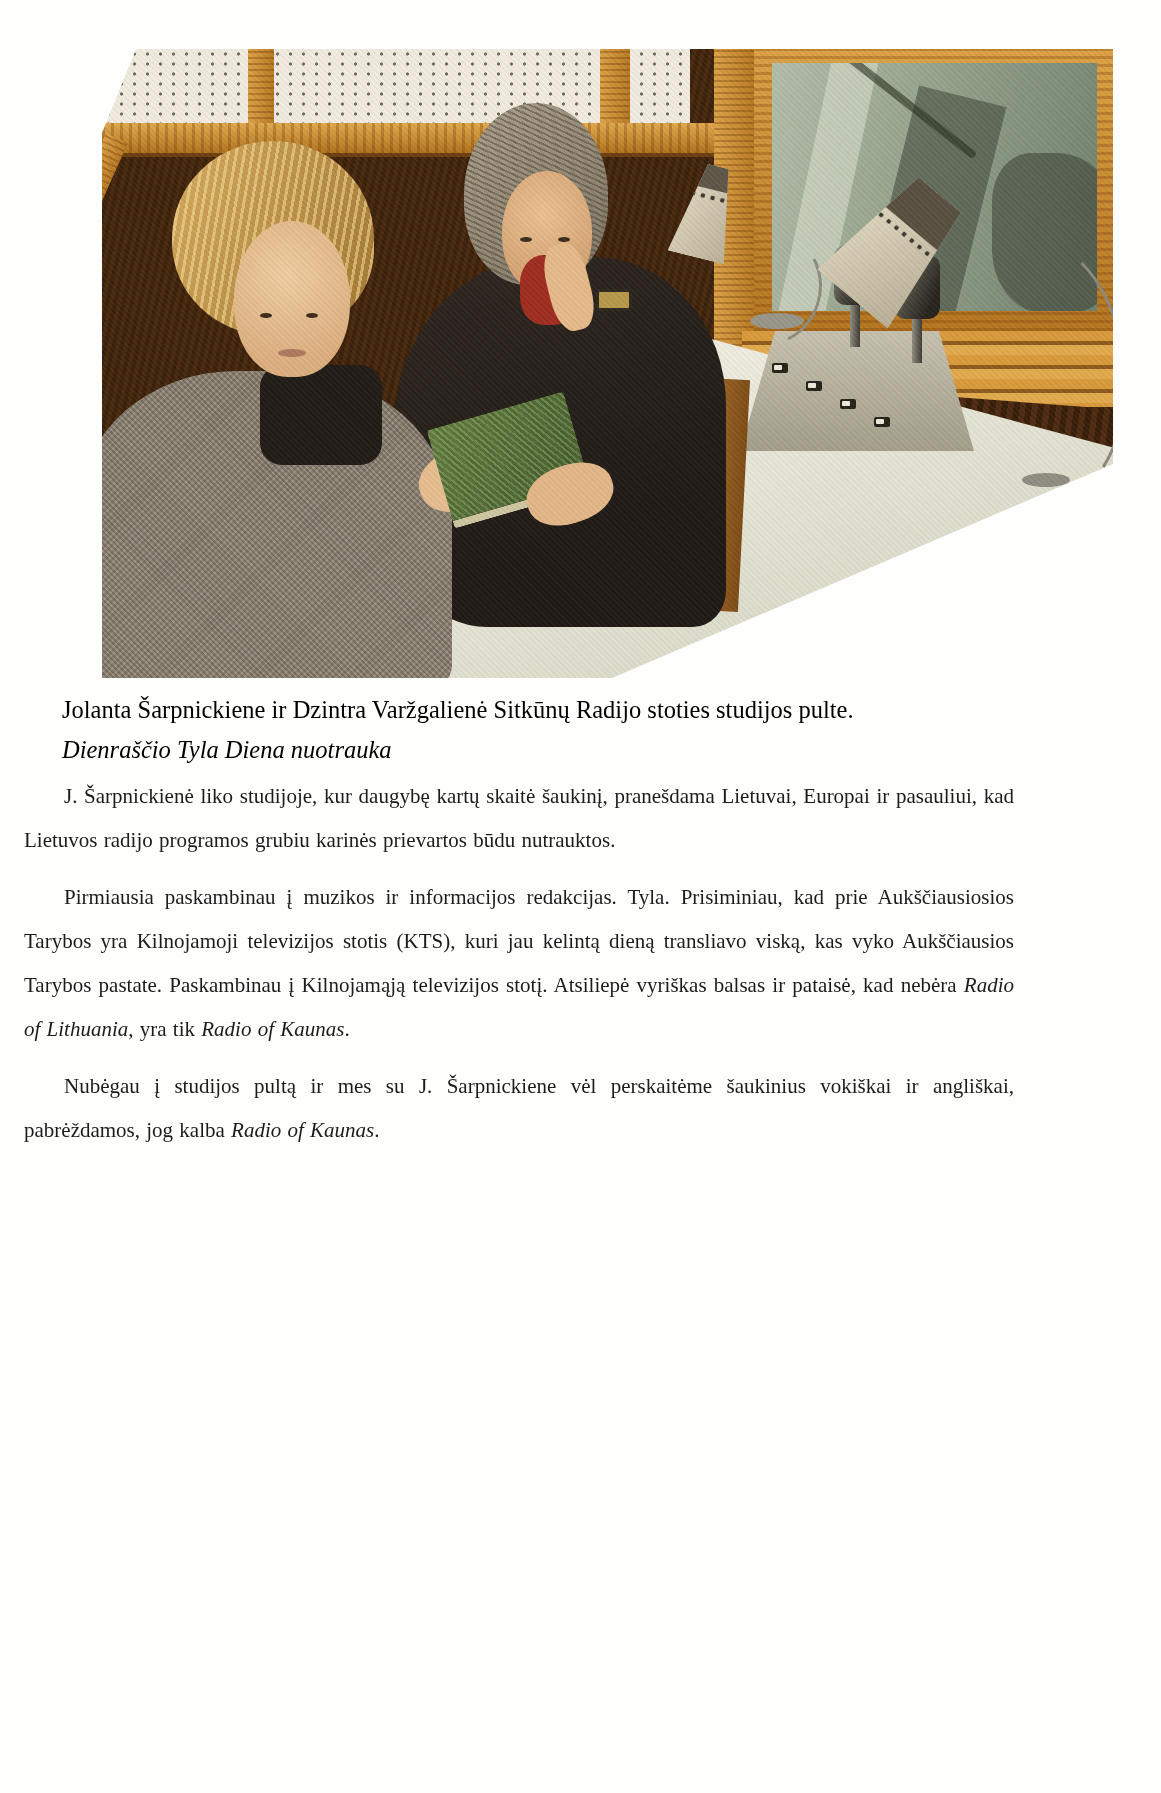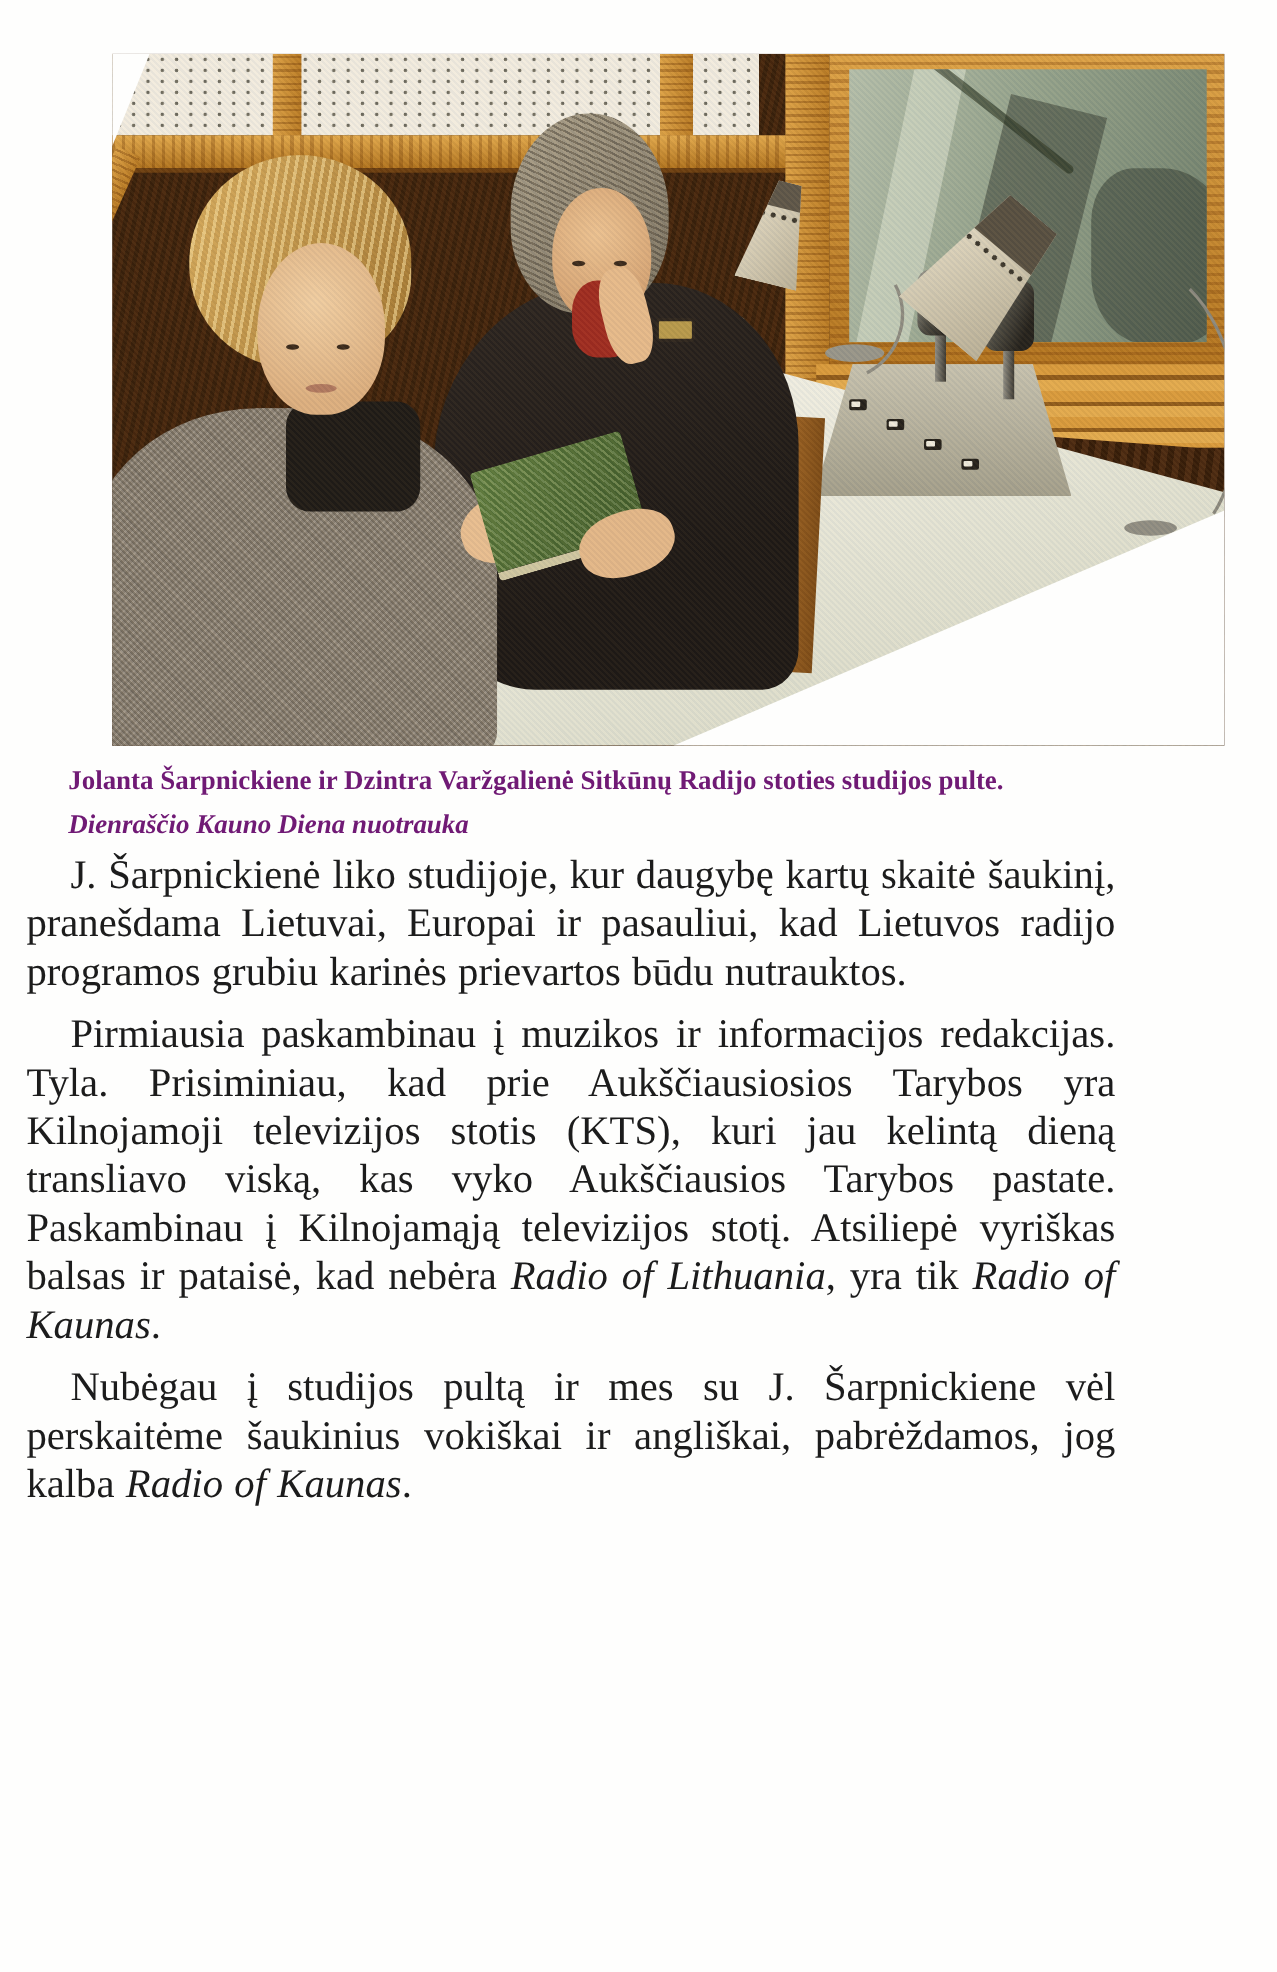--- a/index.html
+++ b/index.html
@@ -157,21 +157,21 @@
   
   .caption{
     position:absolute;left:62px;top:690px;width:970px;
     font-size:24.5px;line-height:40px;color:#33406b;
   }
   .caption .credit{font-style:italic;}
 
   
   .article{
     position:absolute;left:24px;top:774px;width:990px;
-    font-size:37px;line-height:44px;text-align:justify;
+    font-size:21px;line-height:44px;text-align:justify;
     color:#1c1c1c;
   }
   .article p{margin:0 0 13px 0;text-indent:40px;word-spacing:1px;}
   .article em{font-style:italic;}
 </style>
 </head>
 <body>
 
 <div>
 
@@ -255,23 +255,23 @@
     </div>
     <div class="handL"></div>
     <div class="book"></div>
     <div class="handR"></div>
 
     <div class="grain"></div>
     <div class="whitecut"></div>
     <div class="whitecorner"></div>
   </figure>
 
-  <div class="caption" style="color: #701a75; font-weight: bold;">
+  <div class="caption" style="color: #000000;">
     <div>Jolanta Šarpnickiene ir Dzintra Varžgalienė Sitkūnų Radijo stoties studijos pulte.</div>
-    <div class="credit">Dienraščio Kauno Diena nuotrauka</div>
+    <div class="credit">Dienraščio Tyla Diena nuotrauka</div>
   </div>
 
   <div class="article" style="color: rgb(28, 28, 28);">
       <p><span>J. Šarpnickienė liko studijoje, kur daugybę kartų skaitė šaukinį, pranešdama Lietuvai, Europai ir pasauliui, kad Lietuvos radijo programos grubiu karinės prievartos būdu nutrauktos.</span></p>
       <p><span>Pirmiausia paskambinau į muzikos ir informacijos redakcijas. Tyla. Prisiminiau, kad prie Aukščiausiosios Tarybos yra Kilnojamoji televizijos stotis (KTS), kuri jau kelintą dieną transliavo viską, kas vyko Aukščiausios Tarybos pastate. Paskambinau į Kilnojamąją televizijos stotį. Atsiliepė vyriškas balsas ir pataisė, kad nebėra </span><em>Radio of Lithuania</em><span>, yra tik </span><em>Radio of Kaunas</em><span>.</span></p>
       <p><span>Nubėgau į studijos pultą ir mes su J. Šarpnickiene vėl perskaitėme šaukinius vokiškai ir angliškai, pabrėždamos, jog kalba </span><em>Radio of Kaunas</em><span>.</span></p>
     </div>
 
 </div>
 

